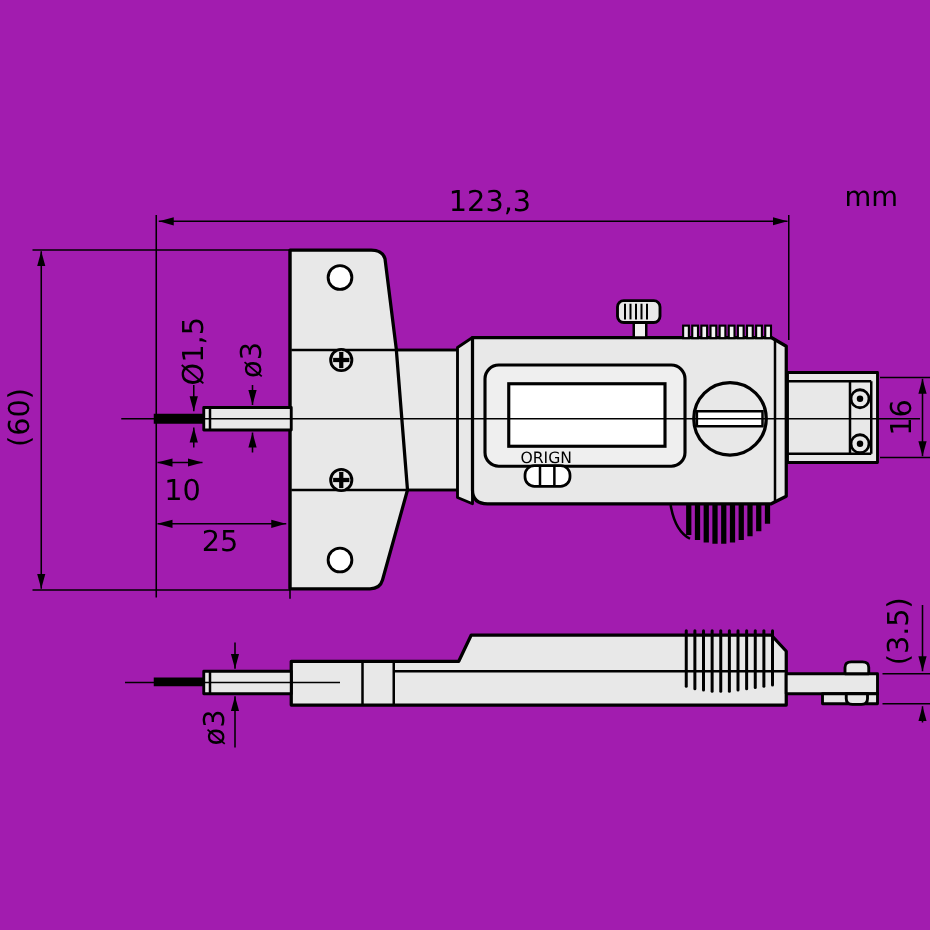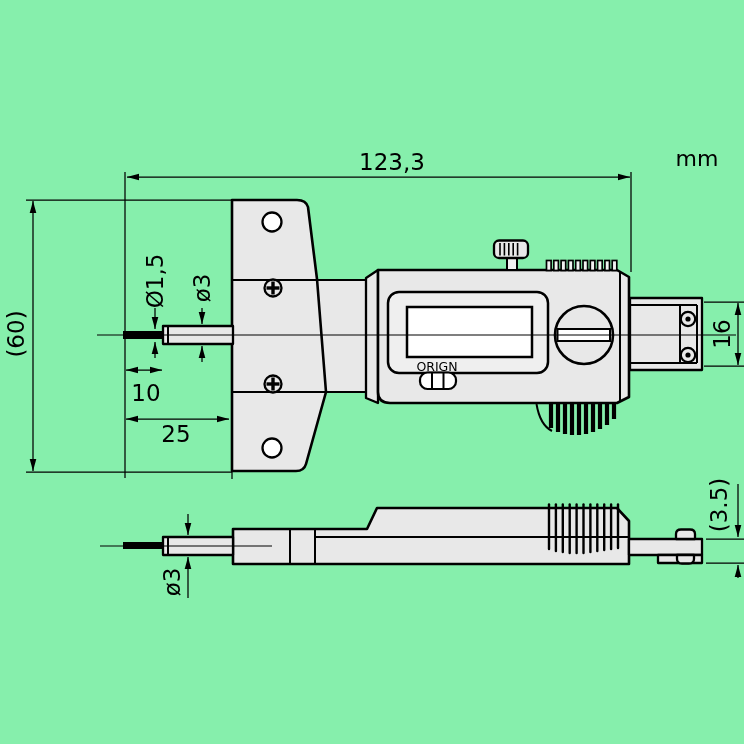--- a/index.html
+++ b/index.html
@@ -1,16 +1,16 @@
 <!DOCTYPE html>
 <html><head>
 <meta charset="utf-8">
 <style>
   html,body{margin:0;padding:0;background:#ffffff;}
-  .frame{width:744px;height:744px;background:#86efac;position:relative;overflow:hidden;}
+  .frame{width:744px;height:744px;background:#a21caf;position:relative;overflow:hidden;}
   svg{display:block;}
   text{font-family:"DejaVu Sans","Liberation Sans",sans-serif;fill:#000;}
   .dim-text{font-size:23px;}
   .unit-text{font-size:22px;}
   .small-text{font-size:12.5px;}
   .outline{fill:#e8e8e8;stroke:#000;stroke-width:2.6;stroke-linejoin:round;}
   .outline2{fill:#e8e8e8;stroke:#000;stroke-width:2.3;stroke-linejoin:round;}
   .white-part{fill:#ffffff;stroke:#000;stroke-width:2.3;}
   .detail{stroke:#000;stroke-width:2;fill:none;}
   .thin{stroke:#000;stroke-width:1.25;fill:none;}

